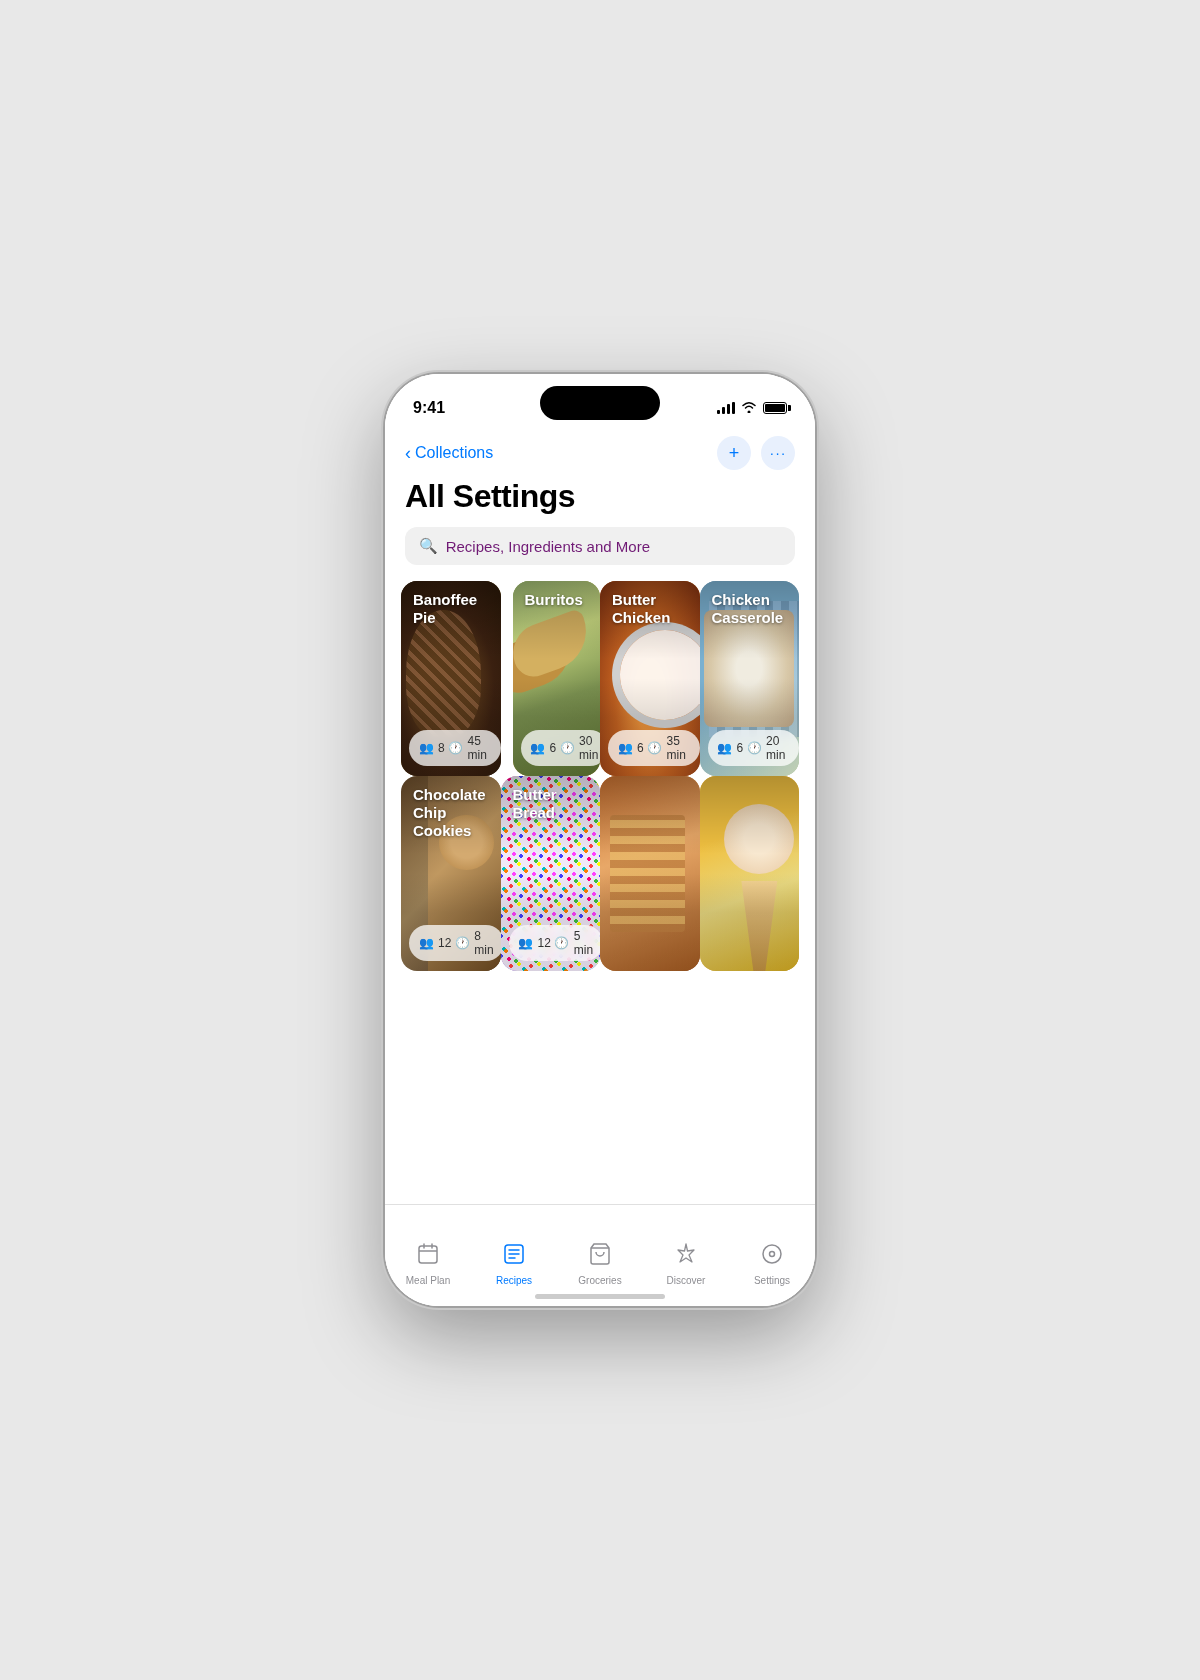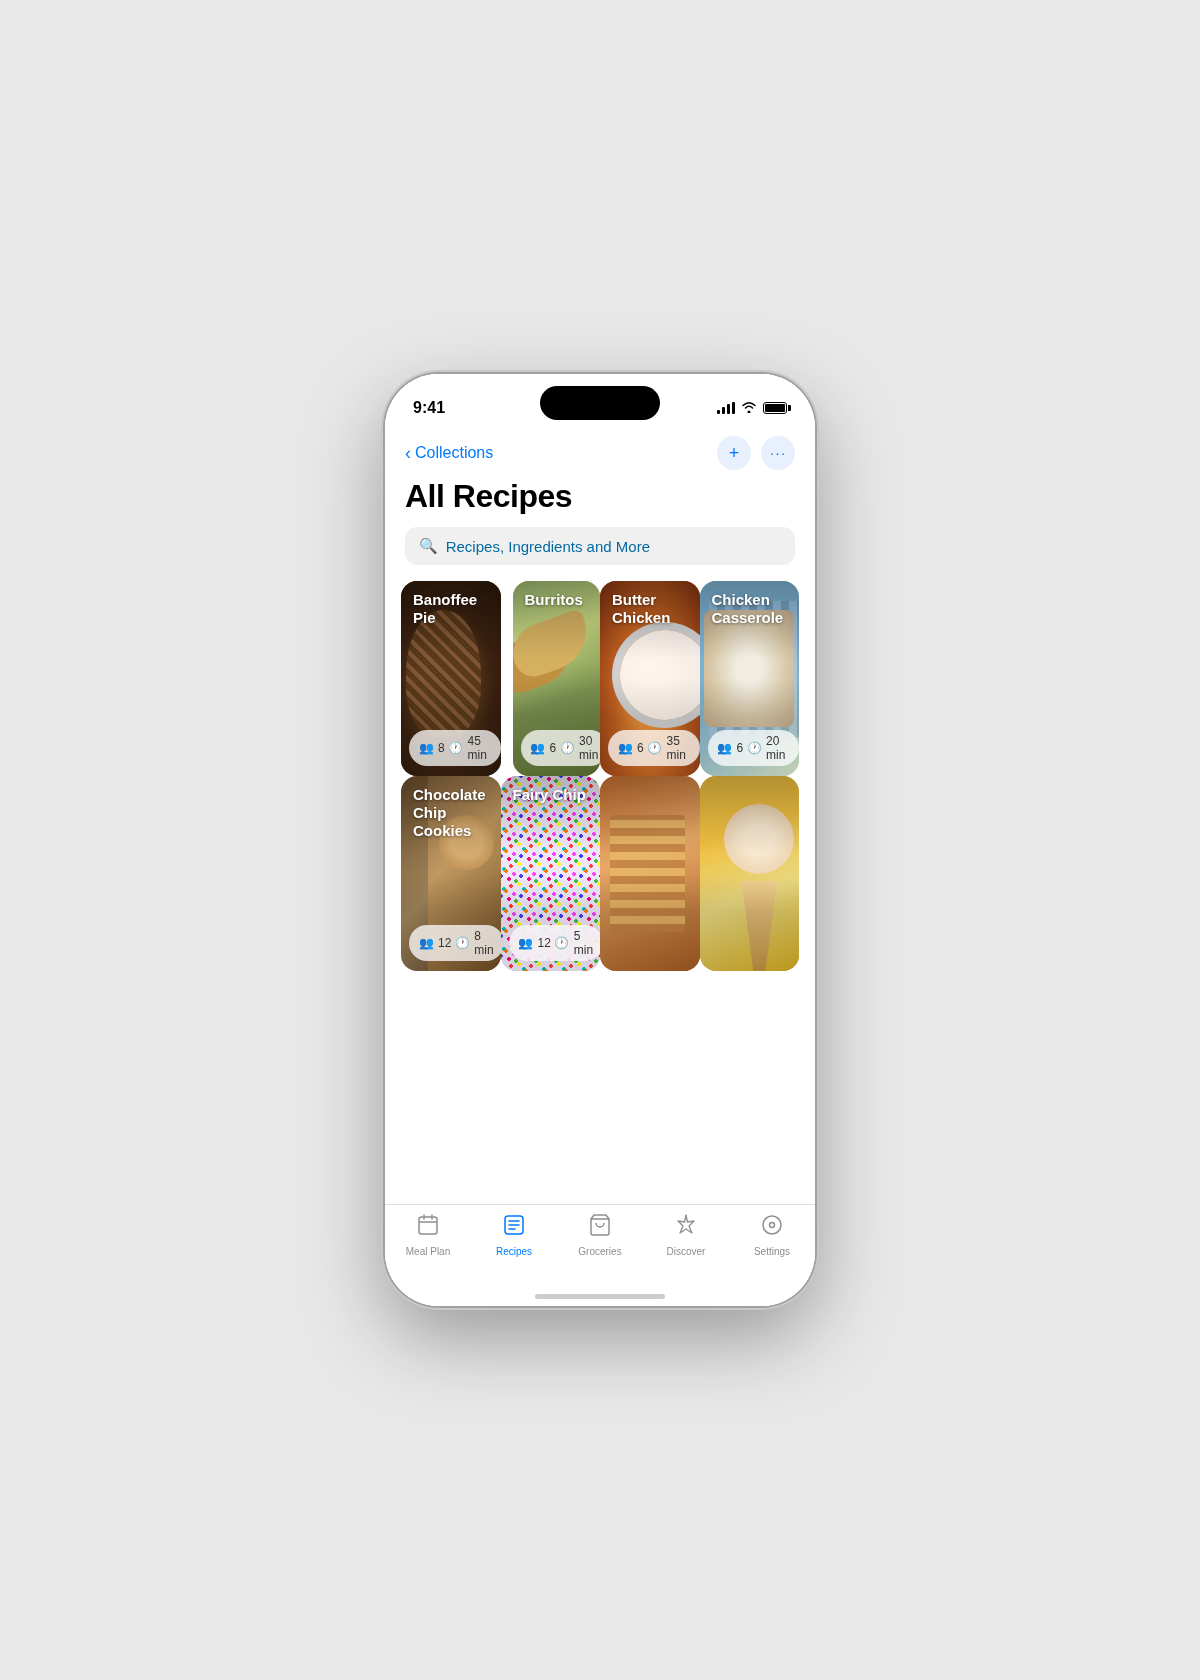--- a/index.html
+++ b/index.html
@@ -191,21 +191,21 @@
       display: flex;
       align-items: center;
       gap: 8px;
     }
     .search-icon-glyph {
       font-size: 15px;
       color: #8e8e93;
     }
     .search-placeholder {
       font-size: 15px;
-      color: #0369a1;
+      color: #701a75;
     }
     
     .recipe-grid {
       display: grid;
       grid-template-columns: 1fr 1fr 1fr 1fr;
       gap: 0;
       padding: 0 16px 16px;
     }
     .recipe-card {
       border-radius: 16px;
@@ -439,21 +439,21 @@
       border-radius: 50%;
     }
 
     
     .tab-bar {
       height: 82px;
       background: rgba(255,255,255,0.95);
       backdrop-filter: blur(10px);
       border-top: 0.5px solid #e0e0e0;
       display: flex;
-      align-items: flex-start;
+      align-items: flex-end;
       padding-top: 8px;
       flex-shrink: 0;
     }
     .tab-item {
       flex: 1;
       display: flex;
       flex-direction: column;
       align-items: center;
       gap: 3px;
       cursor: pointer;
@@ -528,21 +528,21 @@
           <div class="nav-action-btn">
             <span style="font-size:18px;font-weight:300;">+</span>
           </div>
           <div class="nav-action-btn">
             <span style="font-size:14px;letter-spacing:1px;">···</span>
           </div>
         </div>
       </div>
 
       <div class="page-title-section">
-        <h1 class="page-title">All Recipes</h1>
+        <h1 class="page-title">All Settings</h1>
       </div>
 
       <div class="search-bar">
         <span class="search-icon-glyph">🔍</span>
         <span class="search-placeholder">Recipes, Ingredients and More</span>
       </div>
 
       <div class="recipe-grid">
 
         <div class="recipe-card card-banoffee">
@@ -615,21 +615,21 @@
           </div>
         </div>
 
         <div class="recipe-card card-fairy-bread">
           <div class="food-visual">
             <div class="fairy-bread-bg">
               <div class="fairy-bread-dots"></div>
             </div>
           </div>
           <div class="recipe-overlay"></div>
-          <span class="recipe-name">Fairy Chip</span>
+          <span class="recipe-name">Butter Bread</span>
           <div class="recipe-meta">
             <span>👥</span>
             <span>12</span>
             <span>🕐</span>
             <span>5 min</span>
           </div>
         </div>
 
         <div class="recipe-card card-lasagne">
           <div class="food-visual">

